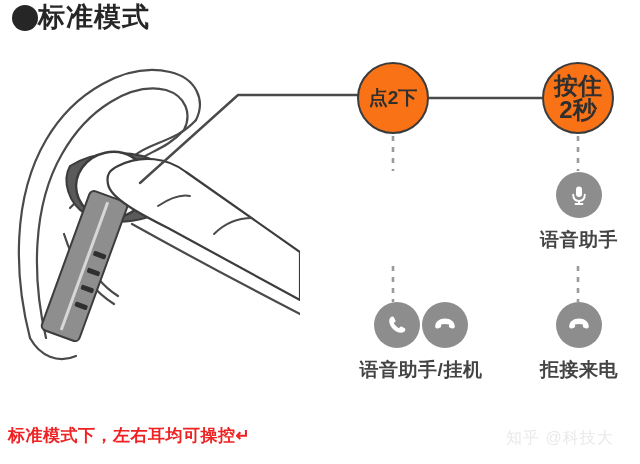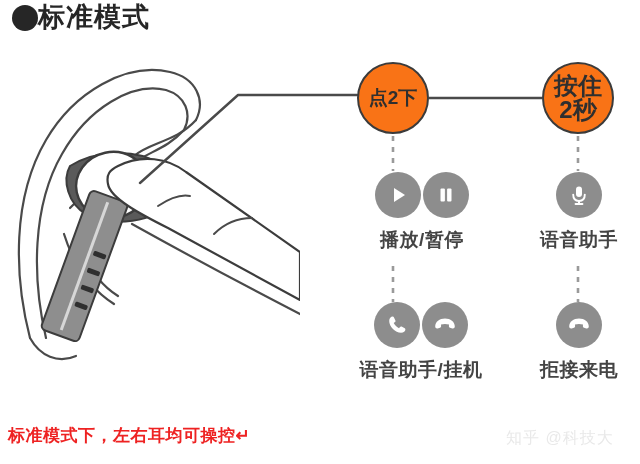--- a/index.html
+++ b/index.html
@@ -113,36 +113,20 @@
 
   <div class="nodecircle" id="circle-tap">
     <span>点2下</span>
   </div>
 
   <div class="nodecircle two" id="circle-hold">
     <span>按住</span>
     <span>2秒</span>
   </div>
 
-  <div class="action" id="act-play">
-    <div class="icons-row">
-      <div class="cbtn">
-        <svg width="22" height="22" viewBox="0 0 22 22">
-            <polygon points="7,4 18,11 7,18" fill="#ffffff"></polygon>
-          </svg>
-      </div>
-      <div class="cbtn">
-        <svg width="22" height="22" viewBox="0 0 22 22">
-          <rect x="5.5" y="4.5" width="4.4" height="13" rx="1" fill="#ffffff"></rect>
-          <rect x="12.1" y="4.5" width="4.4" height="13" rx="1" fill="#ffffff"></rect>
-        </svg>
-      </div>
-    </div>
-    <div class="alabel">播放/暂停</div>
-  </div>
 
   <div class="action" id="act-voice">
     <div class="icons-row">
       <div class="cbtn">
         <svg width="24" height="24" viewBox="0 0 24 24">
           <rect x="9" y="3.5" width="6" height="10.5" rx="3" fill="#ffffff"></rect>
           <path d="M6.2 11.6 C6.2 16 8.8 18 12 18 C15.2 18 17.8 16 17.8 11.6" fill="none" stroke="#ffffff" stroke-width="1.9" stroke-linecap="round"></path>
           <rect x="11" y="17.4" width="2" height="3.4" fill="#ffffff"></rect>
           <rect x="7.6" y="20" width="8.8" height="1.9" rx="0.9" fill="#ffffff"></rect>
         </svg>

